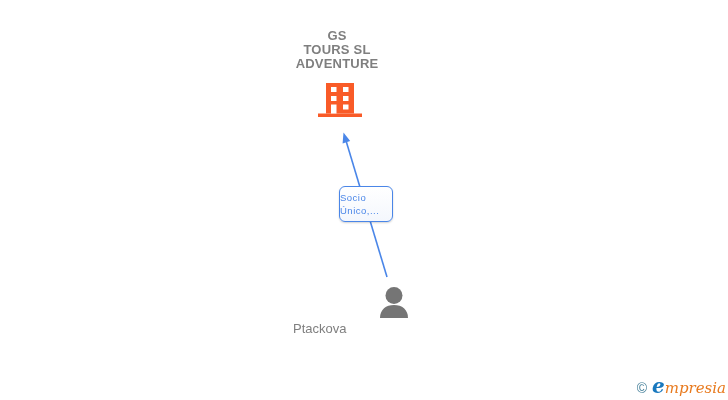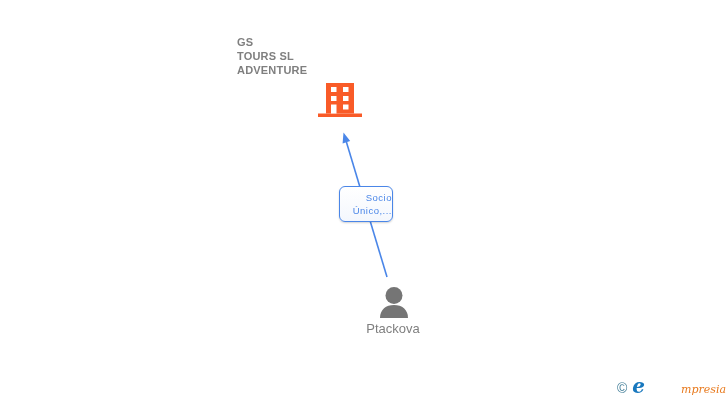--- a/index.html
+++ b/index.html
@@ -8,56 +8,56 @@
     width: 728px;
     height: 400px;
     background: var(--c-canvas-bg, #ffffff);
     font-family: "Liberation Sans", sans-serif;
     overflow: hidden;
   }
   .abs { position: absolute; }
 
   
   .company-name {
-    left: 237px; top: 35px; width: 200px;
-    font-size: 11px; font-weight: bold;
+    left: 237px; top: 29px; width: 200px;
+    text-align: center;
+    font-size: 13px; font-weight: bold;
     line-height: 14px;
     color: var(--c-node-text, #7f7f7f);
     letter-spacing: 0.2px;
   }
   .building-icon { left: 318px; top: 83px; }
 
   
   .edge-svg { left: 0; top: 0; }
   .edge-line { stroke: var(--c-edge, #4a86e8); stroke-width: 1.6; fill: none; }
   .edge-head { fill: var(--c-edge, #4a86e8); }
 
   .edge-label {
     left: 339px; top: 186px; width: 54px; height: 36px;
     box-sizing: border-box;
     background: linear-gradient(#ffffff, #f4f7fd);
     border: 1.6px solid var(--c-edge, #4a86e8);
     border-radius: 6px;
     box-shadow: 0 1px 2px rgba(0,0,0,0.18);
     display: flex; flex-direction: column;
-    align-items: flex-end; justify-content: center;
+    align-items: flex-start; justify-content: center;
     cursor: pointer;
   }
   .edge-label div {
     font-size: 9.5px; line-height: 13px;
     letter-spacing: 0.5px;
     color: var(--c-label-text, #4a86e8);
     white-space: nowrap;
   }
 
   
   .person-icon { left: 380px; top: 287px; }
   .person-name {
     left: 293px; top: 321px; width: 200px;
-    text-align: center;
     font-size: 13px; line-height: 15.5px;
     color: var(--c-node-text, #7f7f7f);
   }
 
   .fill-building { fill: var(--c-building, #f95b28); }
   .fill-person   { fill: var(--c-person-icon, #757575); }
 
   
   .watermark {
     right: 2px; bottom: 2px;
@@ -71,23 +71,22 @@
     color: var(--c-copyright, #46809a);
     margin-right: 5px;
   }
   .wm-e {
     font-style: italic; font-weight: bold;
     font-size: 20px;
     color: var(--c-brand-blue, #1878be);
   }
   .wm-rest {
     font-style: italic;
-    font-size: 11px;
+    font-size: 15px;
     color: var(--c-brand-orange, #e87a1e);
-    margin-left: 36px;
   }
   .node { cursor: pointer; }
 </style>
 </head>
 <body>
 
 <div class="canvas">
 
   <svg class="abs edge-svg" width="728" height="400" viewBox="0 0 728 400" aria-hidden="true">
     <line class="edge-line" x1="387" y1="277" x2="346.4" y2="142.1"></line>

